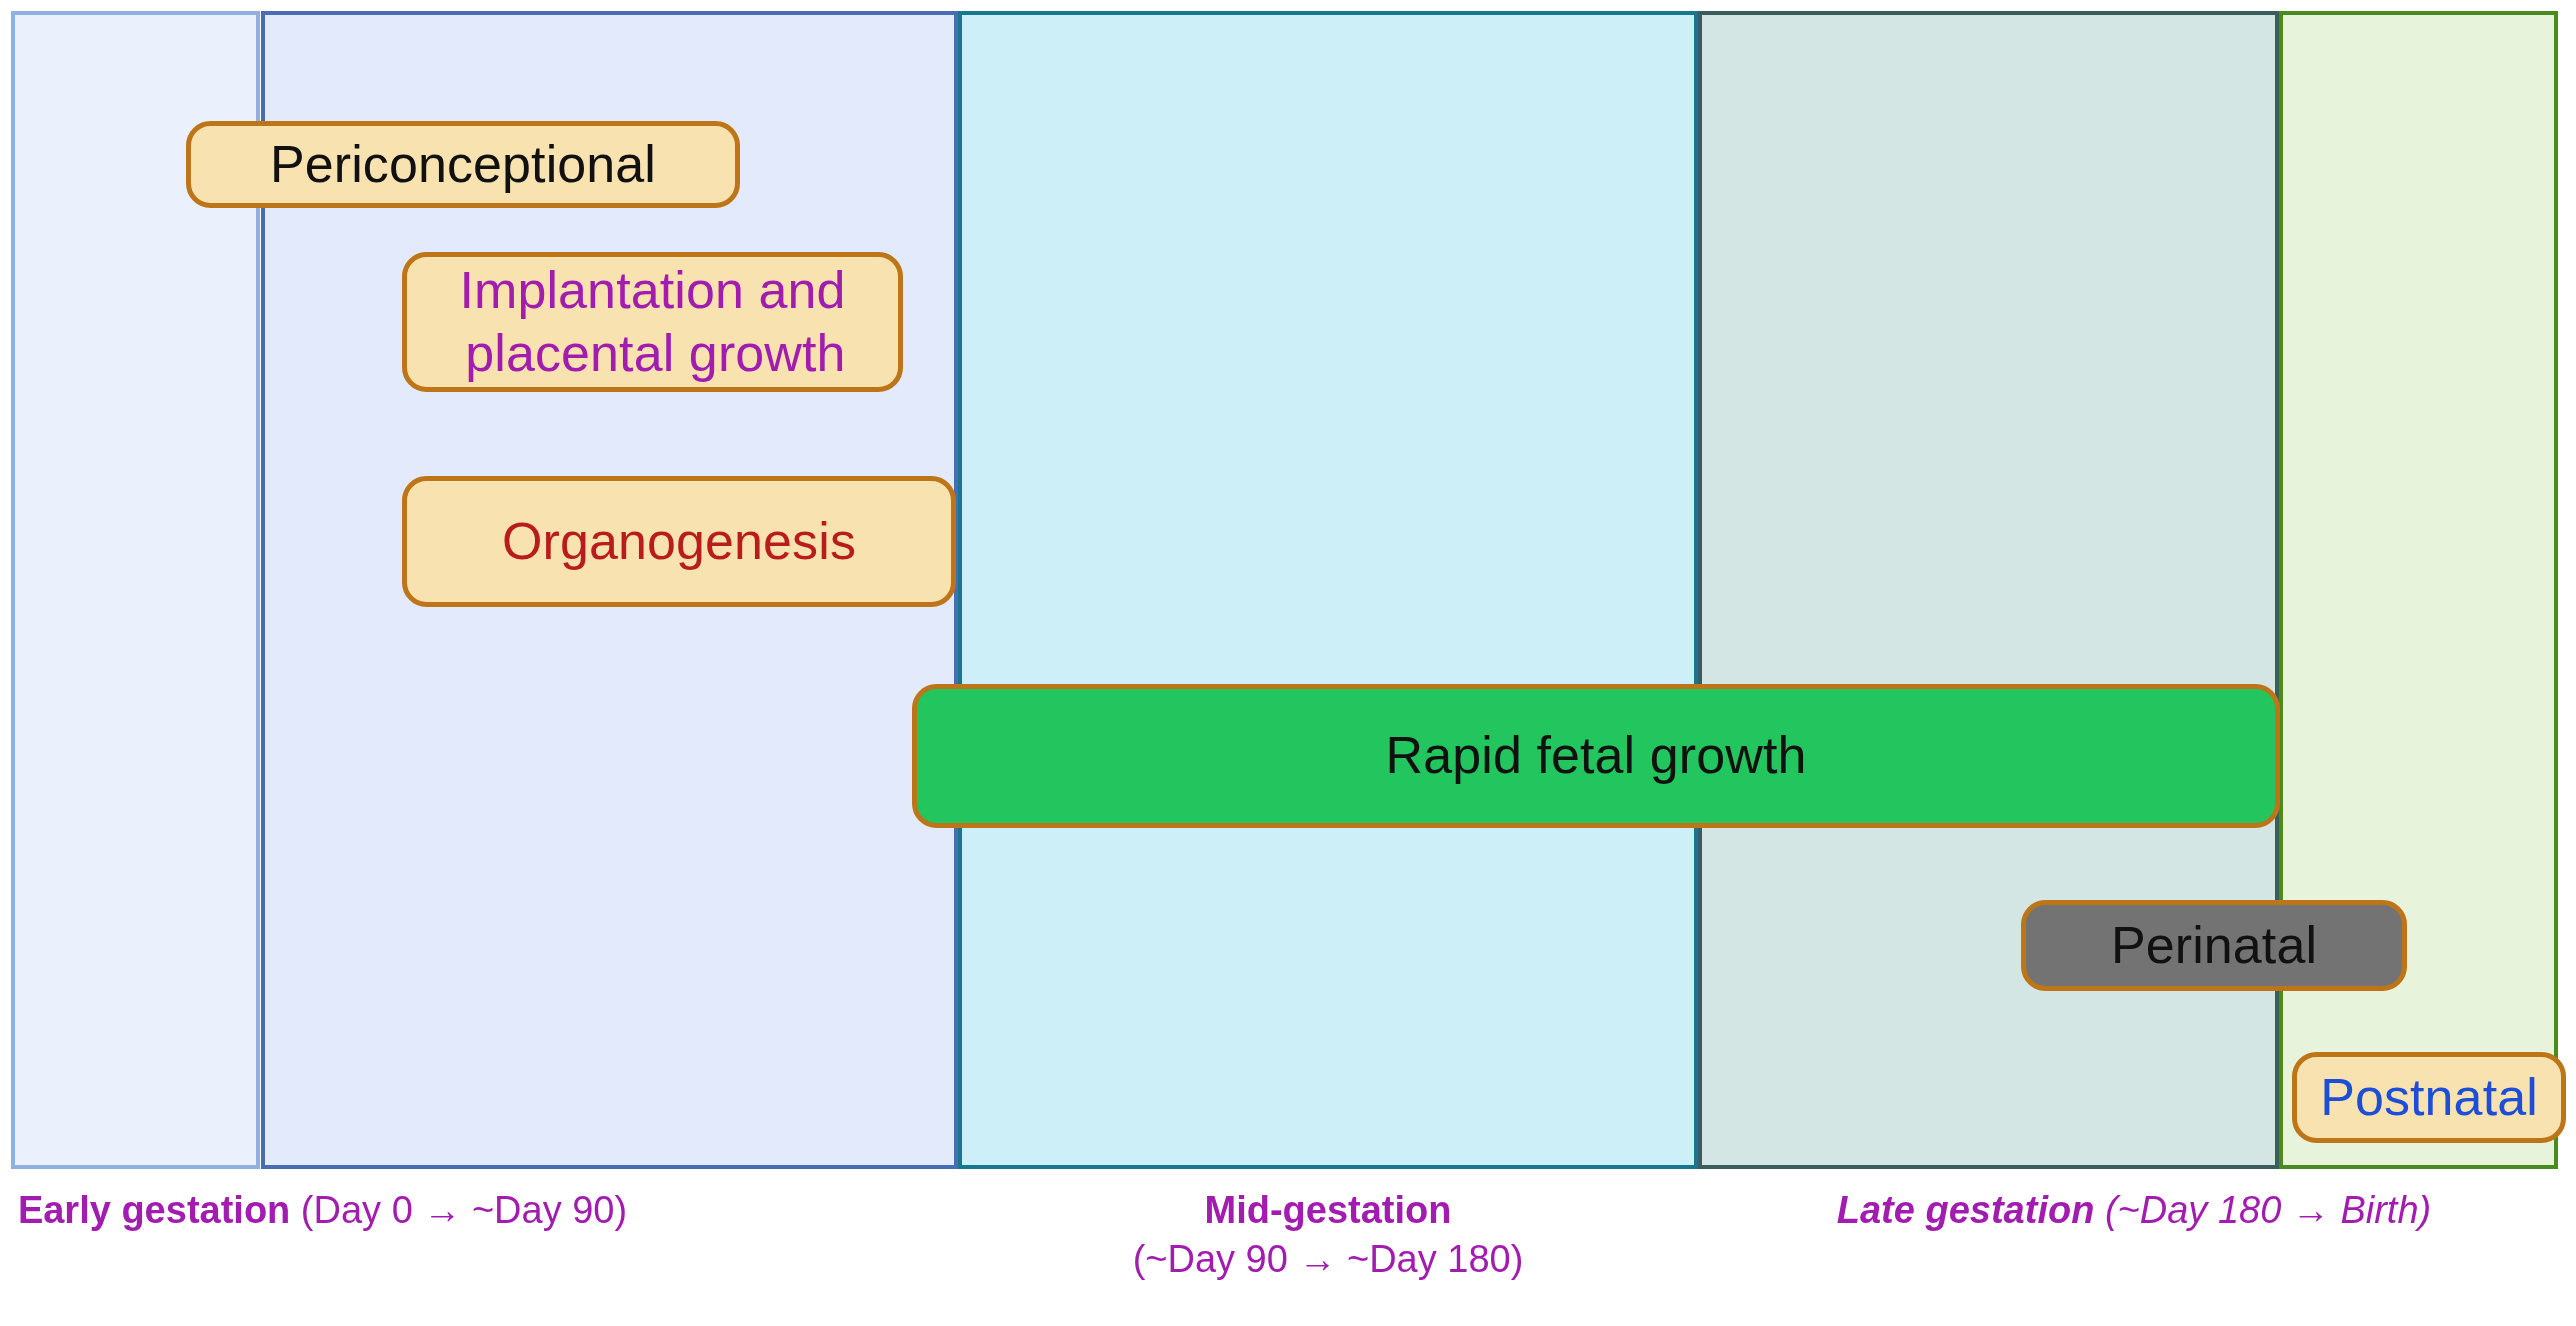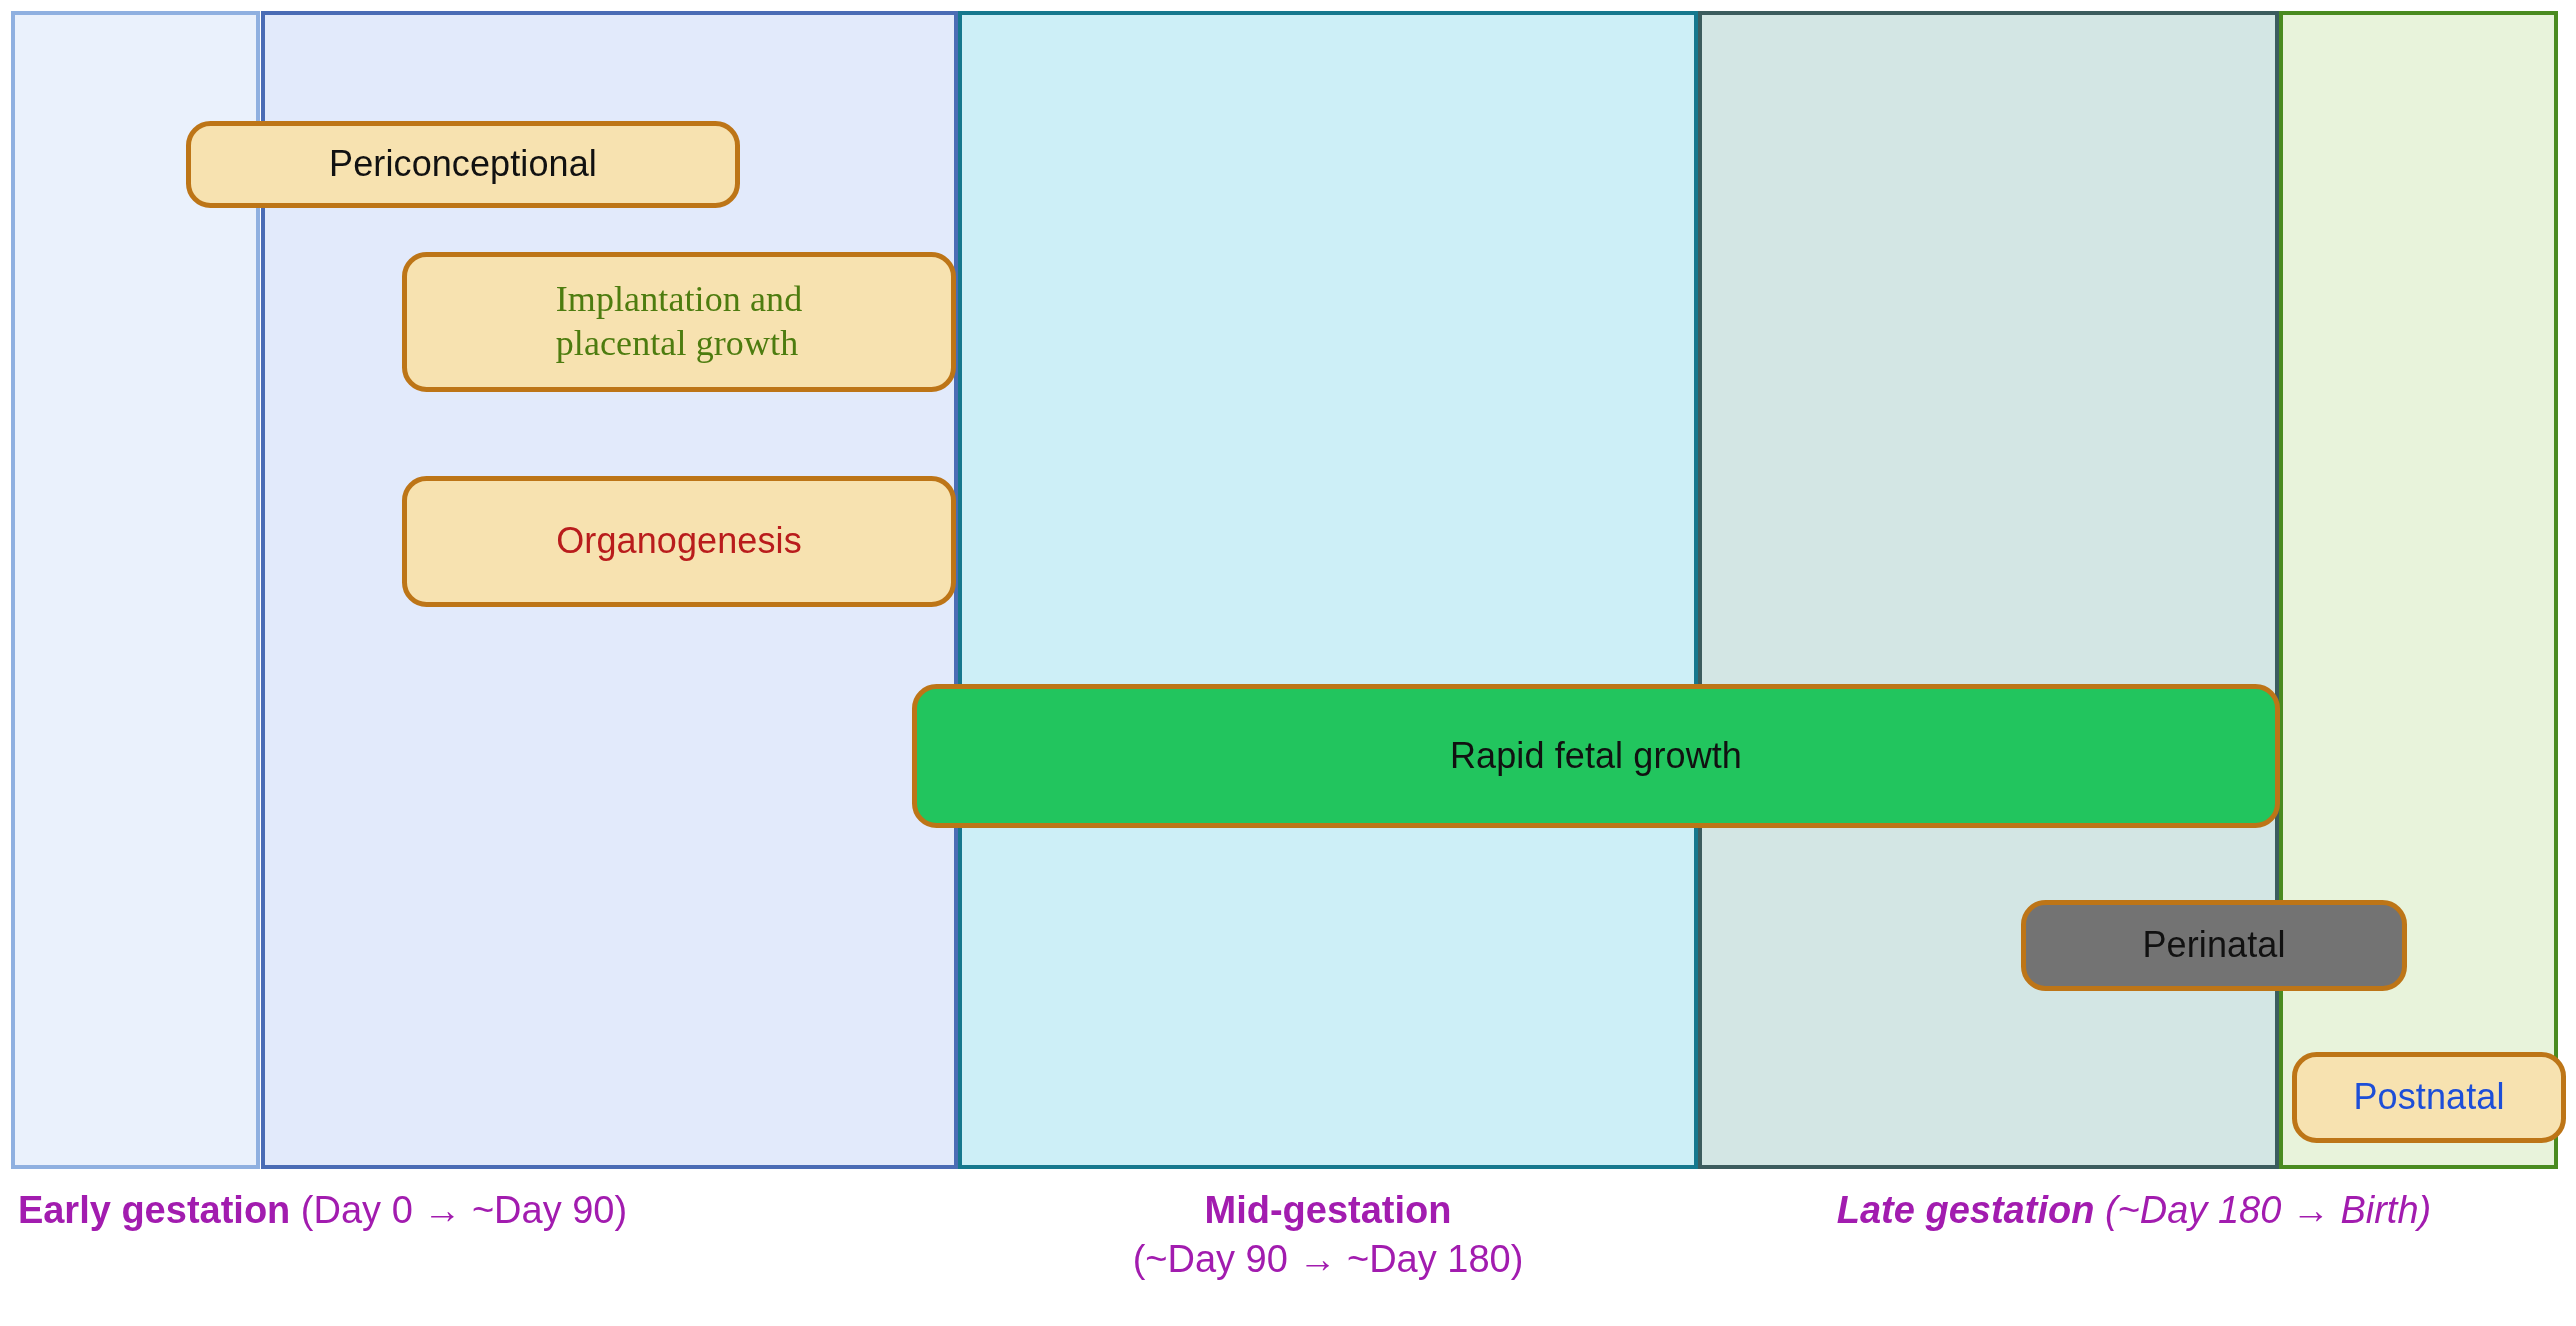--- a/index.html
+++ b/index.html
@@ -32,23 +32,23 @@
   
   .pill {
     position: absolute;
     box-sizing: border-box;
     background: #f7e2b0;
     border: 5.7px solid #bd7517;
     border-radius: 24.5px;
     display: flex;
     align-items: center;
     justify-content: center;
-    text-align: left;
+    text-align: right;
     color: #111111;
-    font-size: 36px;
+    font-size: 52px;
     line-height: 1.18;
     letter-spacing: 0.1px;
     padding: 0 14.7px;
     z-index: 5;
   }
   .pill.multiline { line-height: 1.22; }
 
   
   .caption {
     position: absolute;
@@ -70,21 +70,21 @@
 
   <div class="band" style="left: 11.4px; width: 249px; background: rgb(234, 241, 252); border: 4.1px solid rgb(143, 176, 224);"></div>
   <div class="band" style="left: 261px; width: 697px; background: rgb(226, 234, 251); border: 4.1px solid rgb(74, 108, 181);"></div>
   <div class="band" style="left: 958px; width: 740px; background: rgb(205, 239, 247); border: 4.1px solid rgb(22, 120, 142);"></div>
   <div class="band" style="left: 1698px; width: 581px; background: rgb(211, 230, 228); border: 4.1px solid rgb(60, 92, 94);"></div>
   <div class="band" style="left: 2279px; width: 279px; background: rgb(232, 243, 219); border: 4.1px solid rgb(74, 139, 32);"></div>
 
   <div class="pill" style="left: 186px; top: 121px; width: 554px; height: 87px; background: rgb(247, 226, 176); border-color: rgb(189, 117, 23); color: rgb(17, 17, 17);">
       <span>Periconceptional</span>
     </div>
-  <div class="pill multiline" style="left: 402px; top: 252px; width: 554px; height: 140px; background: rgb(247, 226, 176); border-color: rgb(189, 117, 23); color: #4d7c0f; font-family: Liberation Serif, serif;">
+  <div class="pill multiline" style="left: 402px; top: 252px; width: 501px; height: 140px; background: rgb(247, 226, 176); border-color: rgb(189, 117, 23); color: #a21caf;">
       <span>Implantation and<br>placental growth</span>
     </div>
   <div class="pill" style="left: 402px; top: 476px; width: 554px; height: 131px; background: rgb(247, 226, 176); border-color: rgb(189, 117, 23); color: #b91c1c;">
       <span>Organogenesis</span>
     </div>
   <div class="pill" style="left: 912px; top: 684px; width: 1368px; height: 144px; background: #22c55e; border-color: rgb(189, 117, 23); color: rgb(17, 17, 17);">
       <span>Rapid fetal growth</span>
     </div>
   <div class="pill" style="left: 2021px; top: 900px; width: 386px; height: 91px; background: #737373; border-color: rgb(189, 117, 23); color: rgb(17, 17, 17);">
       <span>Perinatal</span>

